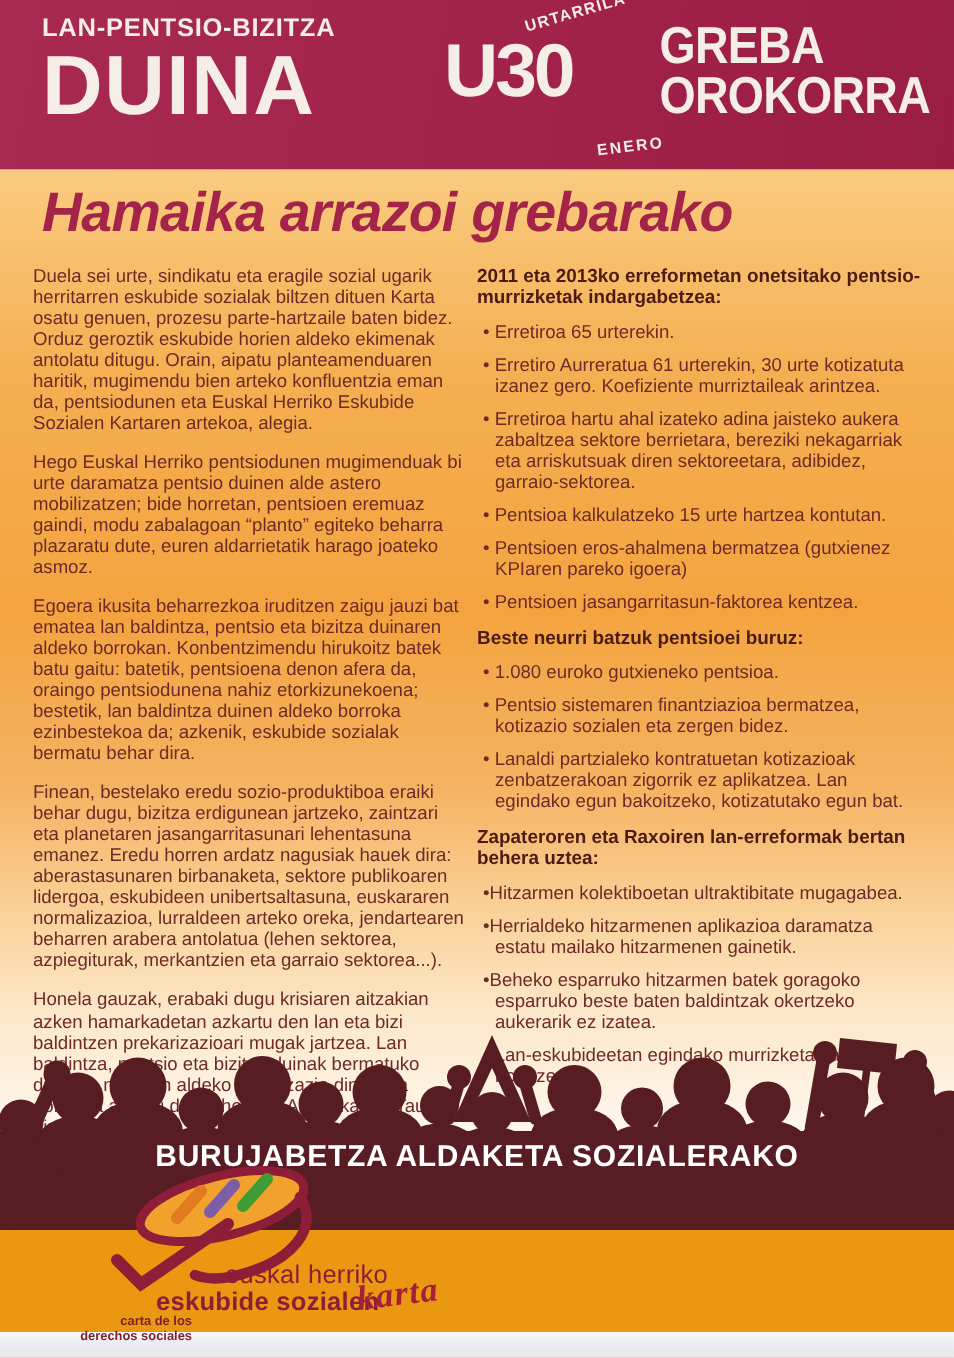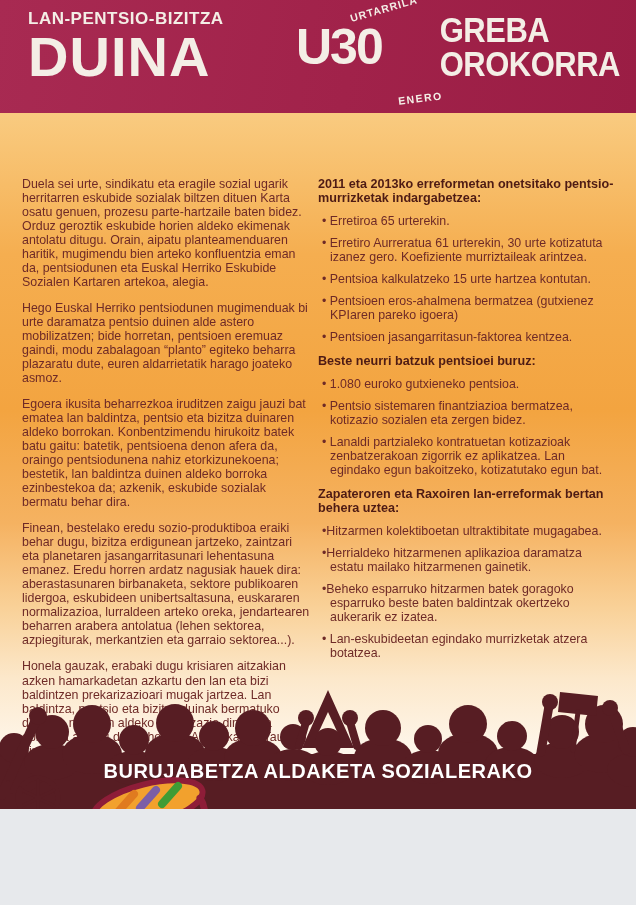--- a/index.html
+++ b/index.html
@@ -1,18 +1,18 @@
 <!DOCTYPE html>
 <html><head>
 <meta charset="utf-8">
 <style>
   html,body{margin:0;padding:0;background:#e7e9ec;}
   *{box-sizing:border-box;}
   .poster{
-    position:relative;width:636px;height:809px;overflow:hidden;
+    position:relative;width:636px;height:905px;overflow:hidden;
     font-family:"Liberation Sans","DejaVu Sans",sans-serif;
     background:#fca5a5;
   }
   
   .header{
     position:absolute;left:0;top:0;width:636px;height:113px;
     background:linear-gradient(100deg,#a82a52 0%,#a1224a 55%,#9a1d44 100%);
     color:#f4eee6;
   }
   .hdr-left{position:absolute;left:28px;top:10px;line-height:1;}
@@ -73,34 +73,36 @@
     <div class="hdr-u30">U30</div>
     <div class="hdr-urtarrila">URTARRILA</div>
     <div class="hdr-enero">ENERO</div>
     <div class="hdr-right">
       <div>GREBA</div>
       <div>OROKORRA</div>
     </div>
   </div>
 
   <div class="body">
+    <div class="main-title">Hamaika arrazoi grebarako</div>
 
     <div class="col col-left">
       <p>Duela sei urte, sindikatu eta eragile sozial ugarik herritarren eskubide sozialak biltzen dituen Karta osatu genuen, prozesu parte-hartzaile baten bidez. Orduz geroztik eskubide horien aldeko ekimenak antolatu ditugu. Orain, aipatu planteamenduaren haritik, mugimendu bien arteko konfluentzia eman da, pentsiodunen eta Euskal Herriko Eskubide Sozialen Kartaren artekoa, alegia.</p>
       <p>Hego Euskal Herriko pentsiodunen mugimenduak bi urte daramatza pentsio duinen alde astero mobilizatzen; bide horretan, pentsioen eremuaz gaindi, modu zabalagoan “planto” egiteko beharra plazaratu dute, euren aldarrietatik harago joateko asmoz.</p>
       <p>Egoera ikusita beharrezkoa iruditzen zaigu jauzi bat ematea lan baldintza, pentsio eta bizitza duinaren aldeko borrokan. Konbentzimendu hirukoitz batek batu gaitu: batetik, pentsioena denon afera da, oraingo pentsiodunena nahiz etorkizunekoena; bestetik, lan baldintza duinen aldeko borroka ezinbestekoa da; azkenik, eskubide sozialak bermatu behar dira.</p>
       <p>Finean, bestelako eredu sozio-produktiboa eraiki behar dugu, bizitza erdigunean jartzeko, zaintzari eta planetaren jasangarritasunari lehentasuna emanez. Eredu horren ardatz nagusiak hauek dira: aberastasunaren birbanaketa, sektore publikoaren lidergoa, eskubideen unibertsaltasuna, euskararen normalizazioa, lurraldeen arteko oreka, jendartearen beharren arabera antolatua (lehen sektorea, azpiegiturak, merkantzien eta garraio sektorea...).</p>
       <p>Honela gauzak, erabaki dugu krisiaren aitzakian azken hamarkadetan azkartu den lan eta bizi baldintzen prekarizazioari mugak jartzea. Lan baldintza, pentsio eta bizitza duinak bermatuko dituzten neurrien aldeko mobilizazio dinamika abiatzea adostu dugu, honako Aldarrikapen Taula oinarri hartuta:</p>
     </div>
 
     <div class="col col-right">
       <div class="sec">
         <p class="sec-head">2011 eta 2013ko erreformetan onetsitako pentsio-murrizketak indargabetzea:</p>
         <p class="bullet">• Erretiroa 65 urterekin.</p>
         <p class="bullet">• Erretiro Aurreratua 61 urterekin, 30 urte kotizatuta izanez gero. Koefiziente murriztaileak arintzea.</p>
+        <p class="bullet">• Erretiroa hartu ahal izateko adina jaisteko aukera zabaltzea sektore berrietara, bereziki nekagarriak eta arriskutsuak diren sektoreetara, adibidez, garraio-sektorea.</p>
         <p class="bullet">• Pentsioa kalkulatzeko 15 urte hartzea kontutan.</p>
         <p class="bullet">• Pentsioen eros-ahalmena bermatzea (gutxienez KPIaren pareko igoera)</p>
         <p class="bullet">• Pentsioen jasangarritasun-faktorea kentzea.</p>
       </div>
       <div class="sec">
         <p class="sec-head">Beste neurri batzuk pentsioei buruz:</p>
         <p class="bullet">• 1.080 euroko gutxieneko pentsioa.</p>
         <p class="bullet">• Pentsio sistemaren finantziazioa bermatzea, kotizazio sozialen eta zergen bidez.</p>
         <p class="bullet">• Lanaldi partzialeko kontratuetan kotizazioak zenbatzerakoan zigorrik ez aplikatzea. Lan egindako egun bakoitzeko, kotizatutako egun bat.</p>
       </div>

